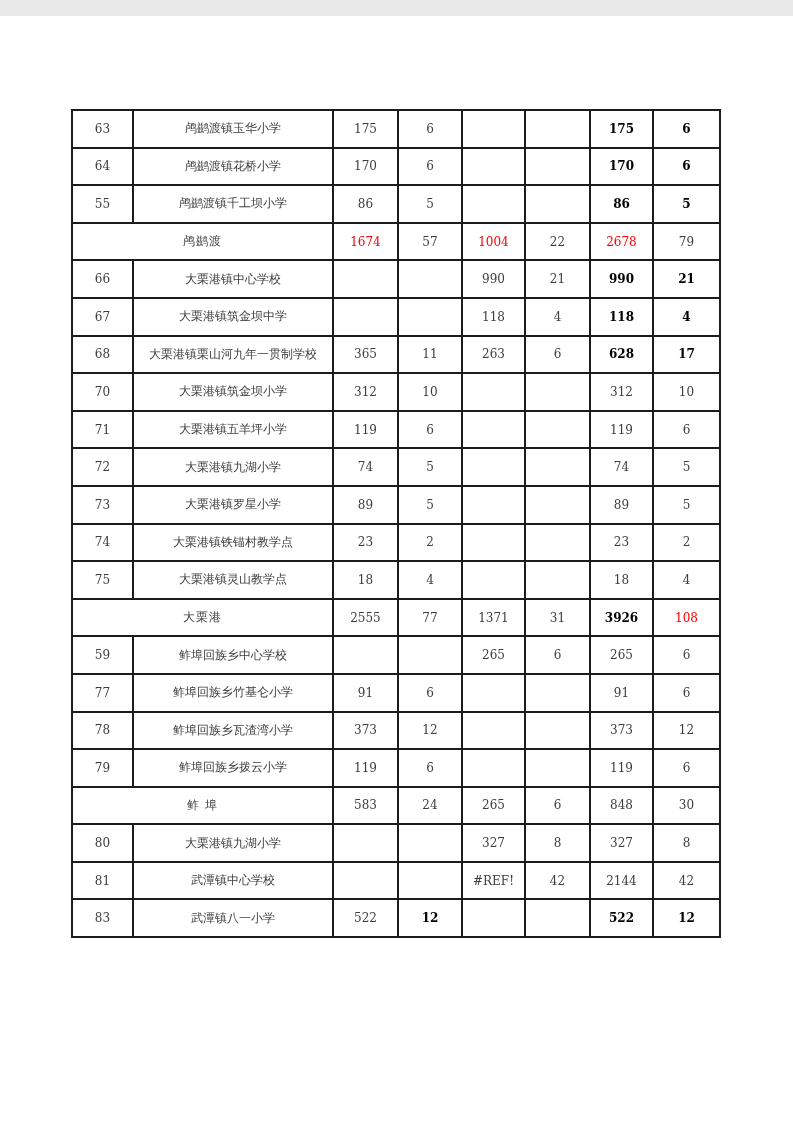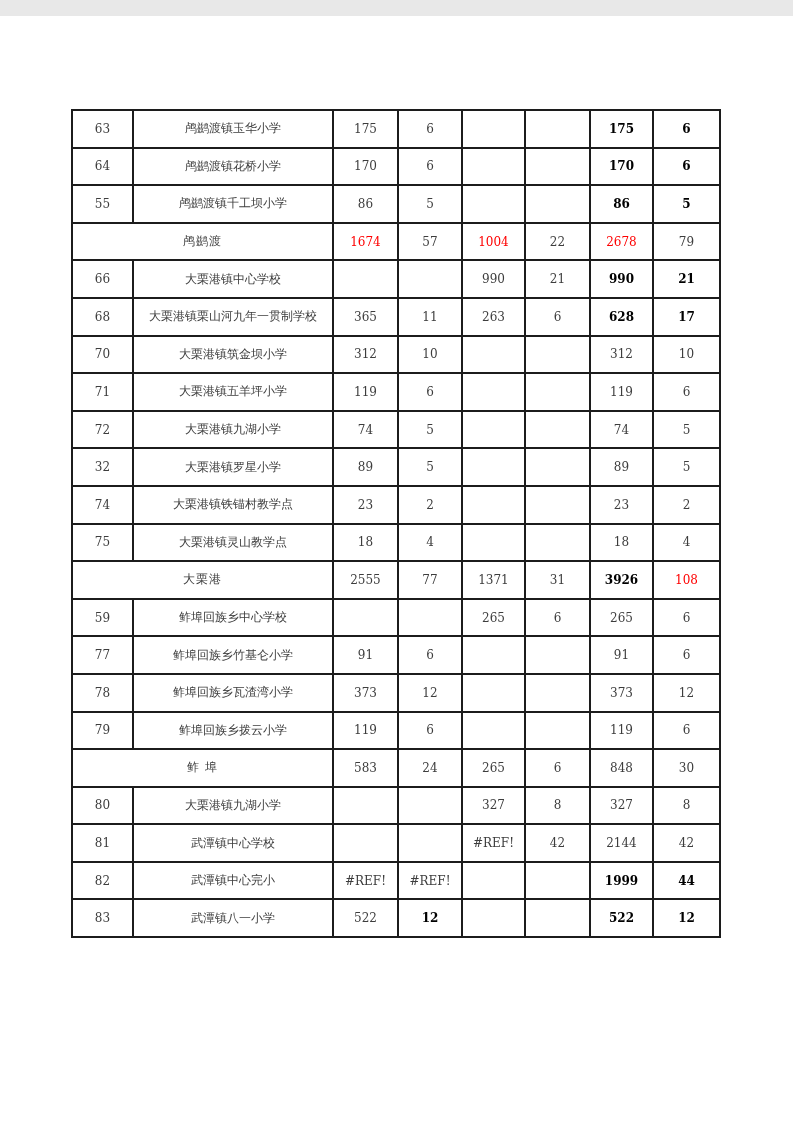--- a/index.html
+++ b/index.html
@@ -112,20 +112,30 @@
           <td class="c-idx">66</td>
           <td class="c-name">大栗港镇中心学校</td>
           <td class="c-val"></td>
           <td class="c-val"></td>
           <td class="c-val">990</td>
           <td class="c-val">21</td>
           <td class="c-val bold">990</td>
           <td class="c-val bold">21</td>
         </tr>
         <tr>
+          <td class="c-idx">67</td>
+          <td class="c-name">大栗港镇筑金坝中学</td>
+          <td class="c-val"></td>
+          <td class="c-val"></td>
+          <td class="c-val">118</td>
+          <td class="c-val">4</td>
+          <td class="c-val bold">118</td>
+          <td class="c-val bold">4</td>
+        </tr>
+        <tr>
           <td class="c-idx">68</td>
           <td class="c-name">大栗港镇栗山河九年一贯制学校</td>
           <td class="c-val">365</td>
           <td class="c-val">11</td>
           <td class="c-val">263</td>
           <td class="c-val">6</td>
           <td class="c-val bold">628</td>
           <td class="c-val bold">17</td>
         </tr>
         <tr>
@@ -152,21 +162,21 @@
           <td class="c-idx">72</td>
           <td class="c-name">大栗港镇九湖小学</td>
           <td class="c-val">74</td>
           <td class="c-val">5</td>
           <td class="c-val"></td>
           <td class="c-val"></td>
           <td class="c-val">74</td>
           <td class="c-val">5</td>
         </tr>
         <tr>
-          <td class="c-idx">32</td>
+          <td class="c-idx">73</td>
           <td class="c-name">大栗港镇罗星小学</td>
           <td class="c-val">89</td>
           <td class="c-val">5</td>
           <td class="c-val"></td>
           <td class="c-val"></td>
           <td class="c-val">89</td>
           <td class="c-val">5</td>
         </tr>
         <tr>
           <td class="c-idx">74</td>
@@ -260,30 +270,20 @@
           <td class="c-idx">81</td>
           <td class="c-name">武潭镇中心学校</td>
           <td class="c-val"></td>
           <td class="c-val"></td>
           <td class="c-val">#REF!</td>
           <td class="c-val">42</td>
           <td class="c-val">2144</td>
           <td class="c-val">42</td>
         </tr>
         <tr>
-          <td class="c-idx">82</td>
-          <td class="c-name">武潭镇中心完小</td>
-          <td class="c-val">#REF!</td>
-          <td class="c-val">#REF!</td>
-          <td class="c-val"></td>
-          <td class="c-val"></td>
-          <td class="c-val bold">1999</td>
-          <td class="c-val bold">44</td>
-        </tr>
-        <tr>
           <td class="c-idx">83</td>
           <td class="c-name">武潭镇八一小学</td>
           <td class="c-val">522</td>
           <td class="c-val bold">12</td>
           <td class="c-val"></td>
           <td class="c-val"></td>
           <td class="c-val bold">522</td>
           <td class="c-val bold">12</td>
         </tr>
       </tbody>

